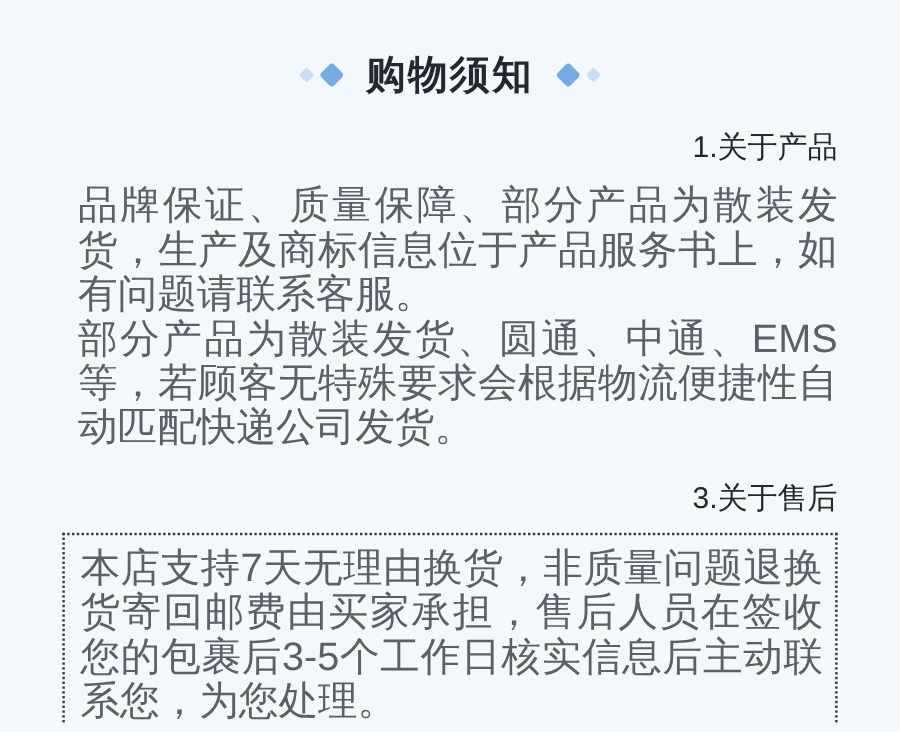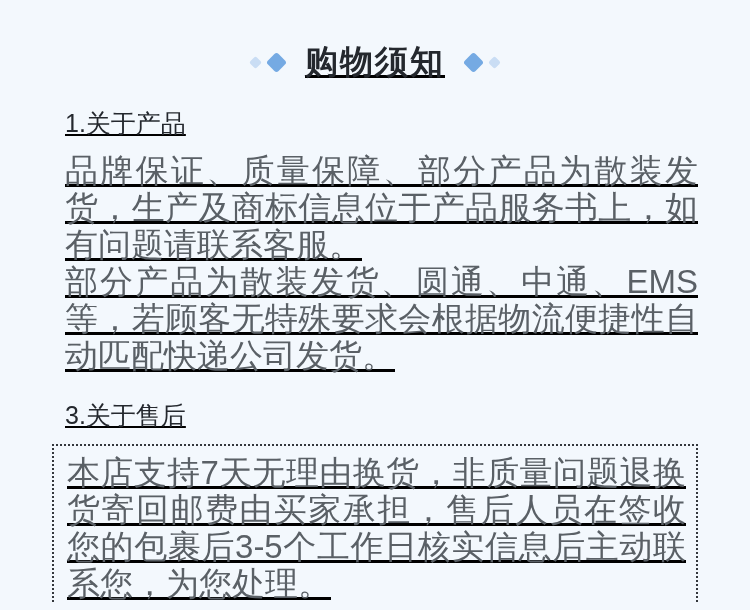--- a/index.html
+++ b/index.html
@@ -6,21 +6,20 @@
   html, body { width: 750px; }
   body {
     font-family: "Liberation Sans", "DejaVu Sans", sans-serif;
     background: var(--background, #f3f8fd);
   }
   .page {
     width: 750px;
     height: 604px;
     background: var(--background, #f3f8fd);
     overflow: hidden;
-    text-decoration: underline;
   }
   .title-row {
     display: flex;
     align-items: center;
     justify-content: center;
     padding-top: 42px;
     gap: 9px;
   }
   .page-title {
     font-size: 33px;
@@ -50,20 +49,21 @@
   .content {
     margin: 0 52px;
   }
   .section-heading {
     font-size: 25px;
     font-weight: 400;
     color: var(--heading, #24282e);
     line-height: 30px;
     margin: 26px 0 14px;
     padding-left: 13px;
+    text-align: right;
   }
   .section-body {
     font-size: 33px;
     font-weight: 400;
     color: var(--body, #5a6066);
     line-height: 37px;
     padding-left: 13px;
     text-align: justify;
   }
   .dashed-box {

